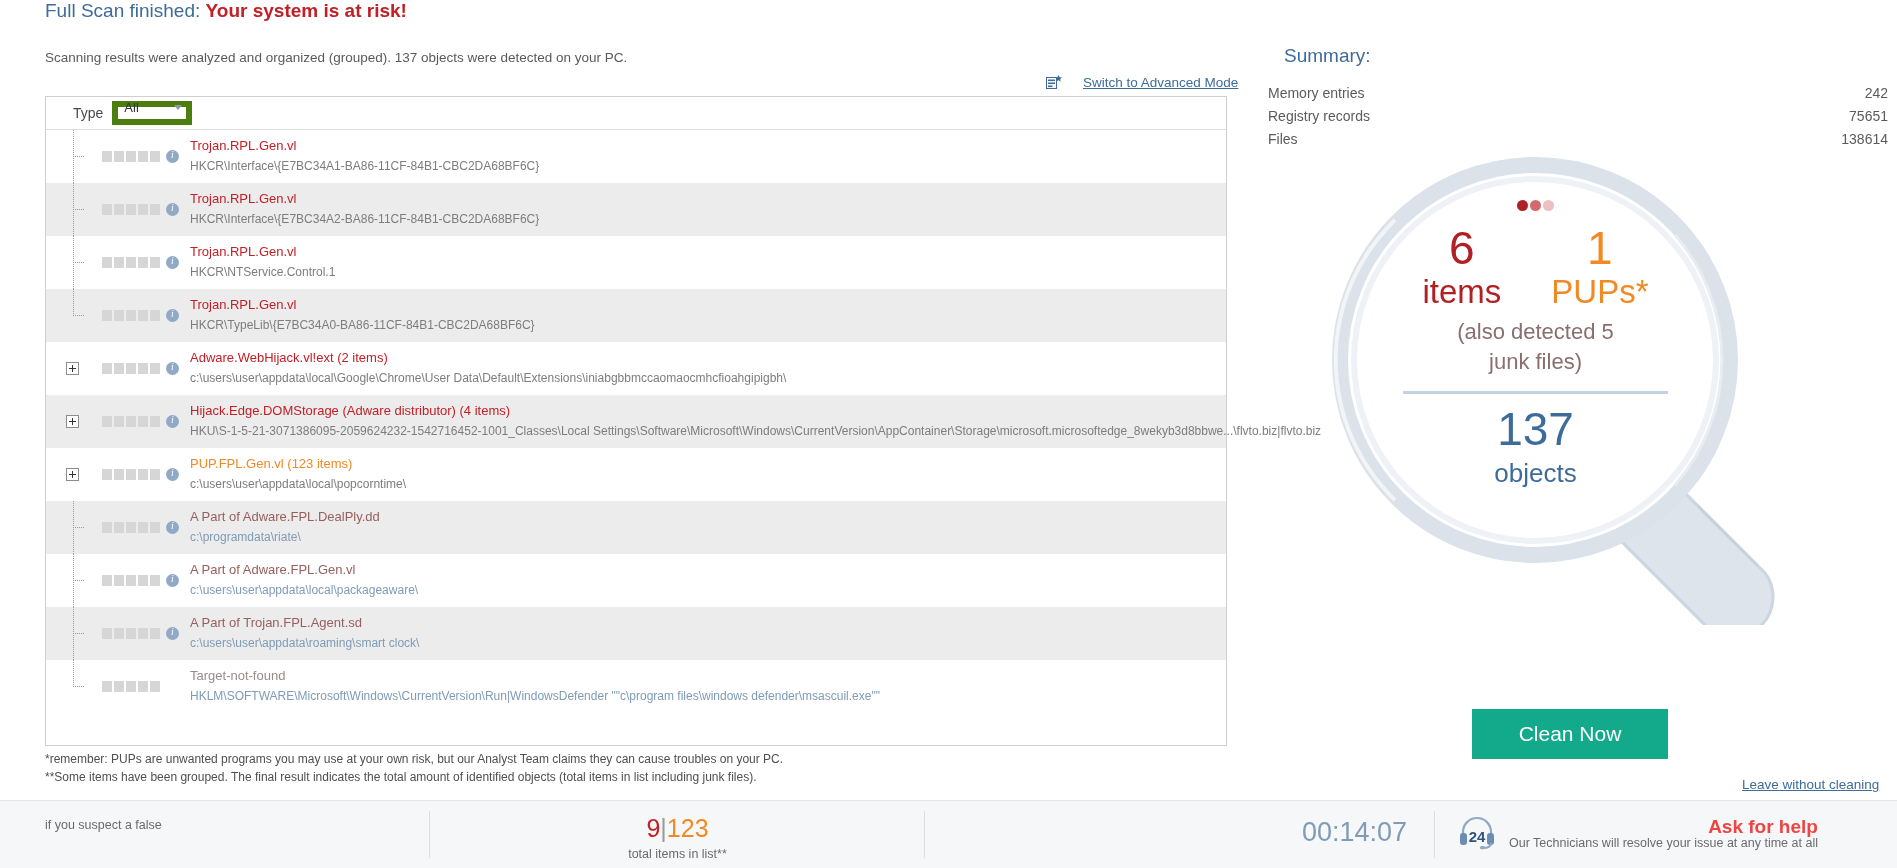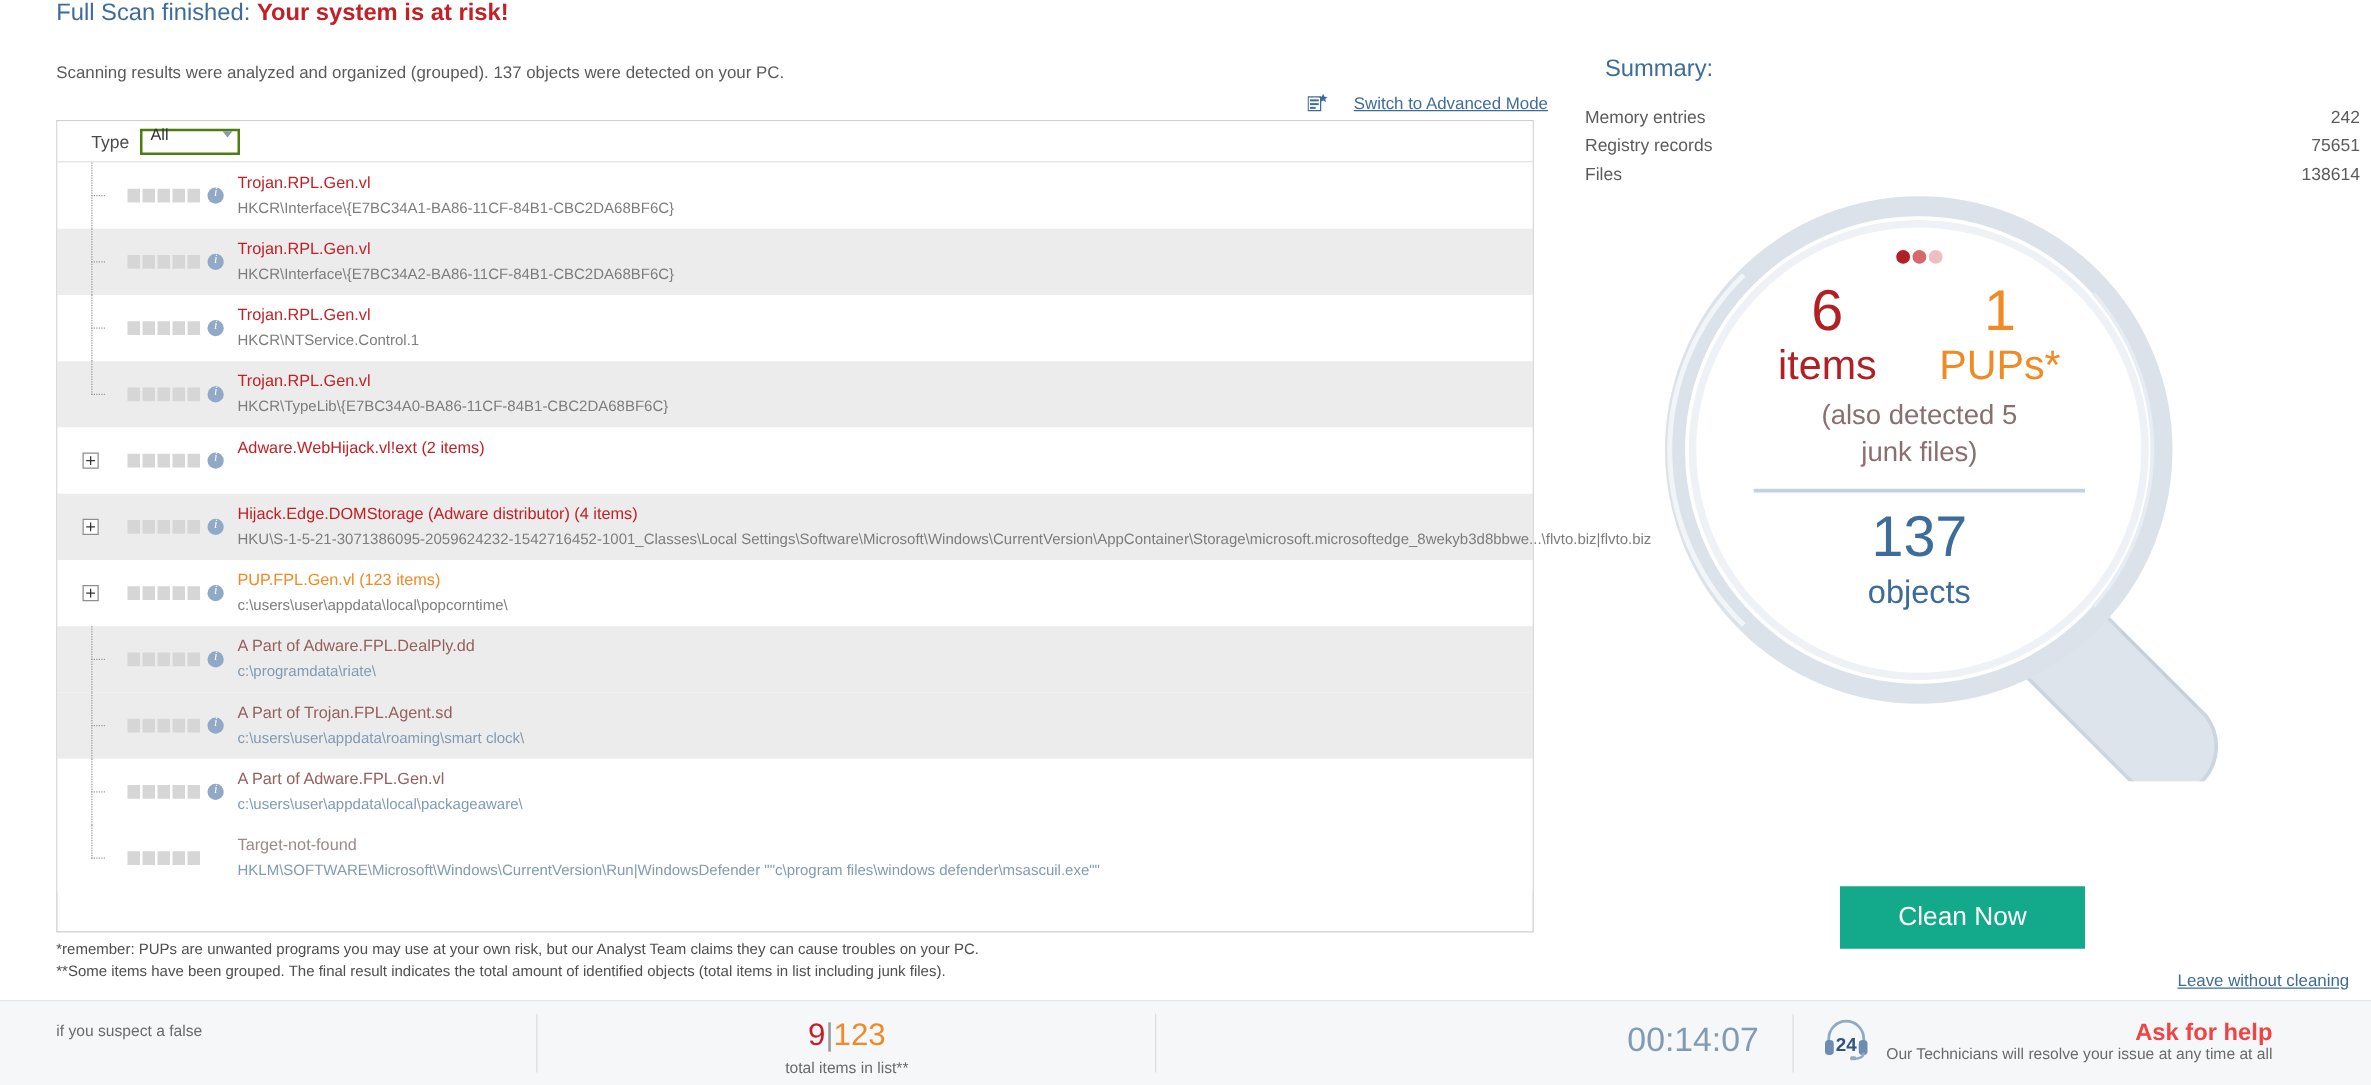--- a/index.html
+++ b/index.html
@@ -39,21 +39,21 @@
     width: 1182px; height: 650px;
     border: 1px solid #cfcfcf; background: #fff;
   }
   .type-bar {
     height: 33px; border-bottom: 1px solid #dcdcdc;
     display: flex; align-items: center; padding-left: 27px; gap: 9px;
     background: #fff;
   }
   .type-label { font-size: 14px; color: #4a4a4a; }
   .type-select {
-    width: 80px; height: 21px; border: 2px solid #4d7c0f; background: #fff;
+    width: 80px; height: 21px; border: 6px solid #4d7c0f; background: #fff;
     display: flex; align-items: center; justify-content: space-between;
     padding: 0 4px 12px 6px; font-size: 13px; color: #333; cursor: pointer;
   }
   .caret {
     width: 0; height: 0; border-left: 4px solid transparent;
     border-right: 4px solid transparent; border-top: 5px solid #8a9aab;
   }
 
   .rows { position: relative; }
   .row {
@@ -311,20 +311,21 @@
           <div class="sev">
             <i class="c-red"></i>
             <i class="c-red"></i>
             <i class="c-grey"></i>
             <i class="c-grey"></i>
             <i class="c-grey"></i>
           </div>
           <span class="infoicon"></span>
           <div class="rowtext">
             <div class="threat t-red">Adware.WebHijack.vl!ext (2 items)</div>
+            <div class="path ">c:\users\user\appdata\local\Google\Chrome\User Data\Default\Extensions\iniabgbbmccaomaocmhcfioahgipigbh\</div>
           </div>
         </div>
         <div class="row alt">
           <div class="gutter">
             <span class="plusbox"></span>
           </div>
           <div class="sev">
             <i class="c-red"></i>
             <i class="c-grey"></i>
             <i class="c-grey"></i>
@@ -365,54 +366,54 @@
             <i class="c-grey"></i>
             <i class="c-grey"></i>
             <i class="c-grey"></i>
           </div>
           <span class="infoicon"></span>
           <div class="rowtext">
             <div class="threat t-brown">A Part of Adware.FPL.DealPly.dd</div>
             <div class="path p-blue">c:\programdata\riate\</div>
           </div>
         </div>
+        <div class="row">
+          <div class="gutter">
+            <span class="dotline"></span>
+            <span class="dotstub"></span>
+          </div>
+          <div class="sev">
+            <i class="c-brown"></i>
+            <i class="c-grey"></i>
+            <i class="c-grey"></i>
+            <i class="c-grey"></i>
+            <i class="c-grey"></i>
+          </div>
+          <span class="infoicon"></span>
+          <div class="rowtext">
+            <div class="threat t-brown">A Part of Adware.FPL.Gen.vl</div>
+            <div class="path p-blue">c:\users\user\appdata\local\packageaware\</div>
+          </div>
+        </div>
         <div class="row alt">
           <div class="gutter">
             <span class="dotline"></span>
             <span class="dotstub"></span>
           </div>
           <div class="sev">
             <i class="c-brown"></i>
             <i class="c-grey"></i>
             <i class="c-grey"></i>
             <i class="c-grey"></i>
             <i class="c-grey"></i>
           </div>
           <span class="infoicon"></span>
           <div class="rowtext">
             <div class="threat t-brown">A Part of Trojan.FPL.Agent.sd</div>
             <div class="path p-blue">c:\users\user\appdata\roaming\smart clock\</div>
-          </div>
-        </div>
-        <div class="row">
-          <div class="gutter">
-            <span class="dotline"></span>
-            <span class="dotstub"></span>
-          </div>
-          <div class="sev">
-            <i class="c-brown"></i>
-            <i class="c-grey"></i>
-            <i class="c-grey"></i>
-            <i class="c-grey"></i>
-            <i class="c-grey"></i>
-          </div>
-          <span class="infoicon"></span>
-          <div class="rowtext">
-            <div class="threat t-brown">A Part of Adware.FPL.Gen.vl</div>
-            <div class="path p-blue">c:\users\user\appdata\local\packageaware\</div>
           </div>
         </div>
         <div class="row">
           <div class="gutter">
             <span class="dotline half-top"></span>
             <span class="dotstub"></span>
           </div>
           <div class="sev">
             <i class="c-grey"></i>
             <i class="c-grey"></i>

